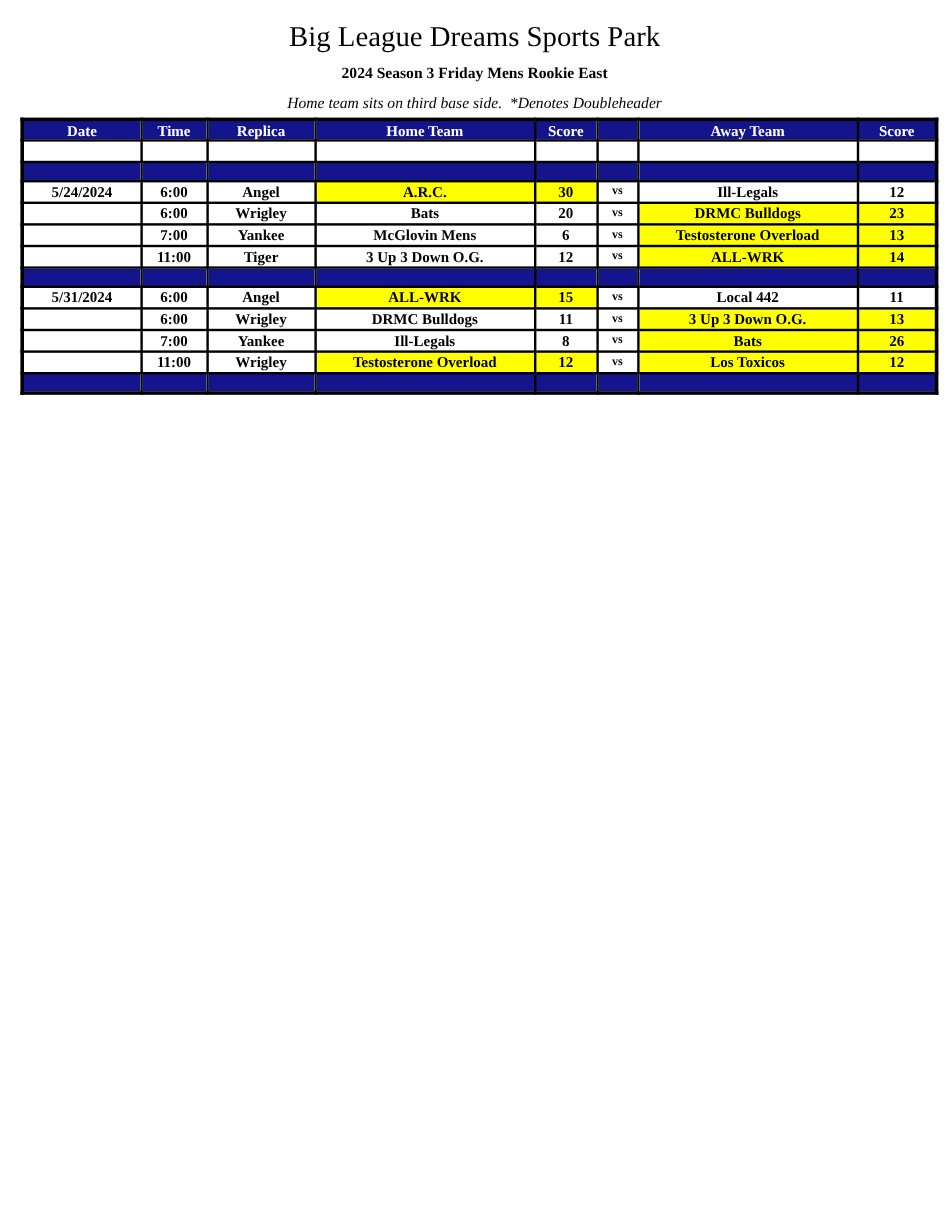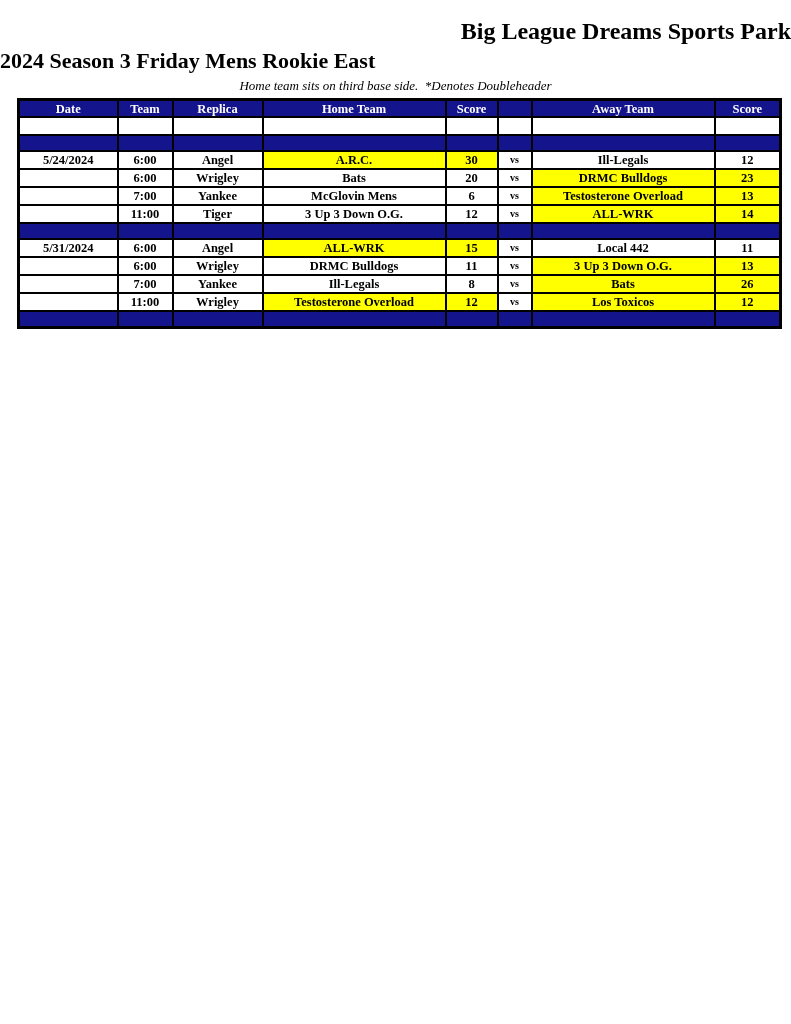--- a/index.html
+++ b/index.html
@@ -12,26 +12,27 @@
   body{
     width:791px;height:1024px;
     background:var(--paper);
     font-family:"Liberation Serif","DejaVu Serif",serif;
     color:var(--ink);
     overflow:hidden;
   }
   .doc{width:791px;height:1024px;position:relative;}
   .title{
     margin:0;padding-top:19px;
-    text-align:right;
-    font-size:24px;font-weight:bold;line-height:25px;
+    text-align:center;
+    font-size:24px;font-weight:normal;line-height:25px;
   }
   .subtitle{
     margin:0;padding-top:7px;
-    font-size:22px;font-weight:bold;line-height:20px;
+    text-align:center;
+    font-size:13px;font-weight:bold;line-height:20px;
   }
   .note{
     margin:0;padding-top:8px;
     text-align:center;
     font-size:13px;font-weight:normal;font-style:italic;line-height:14px;
     white-space:pre-wrap;
   }
   table.sched{
     border-collapse:collapse;
     table-layout:fixed;
@@ -79,21 +80,21 @@
         <col style="width:90px">
       <col style="width:183px">
         <col style="width:52px">
         <col style="width:34px">
       <col style="width:183px">
         <col style="width:66px">
     </colgroup>
     <thead>
       <tr>
         <th>Date</th>
-        <th>Team</th>
+        <th>Time</th>
         <th>Replica</th>
         <th>Home Team</th>
         <th>Score</th>
         <th></th>
         <th>Away Team</th>
         <th>Score</th>
       </tr>
     </thead>
     <tbody>
         <tr class="spacer-white">

